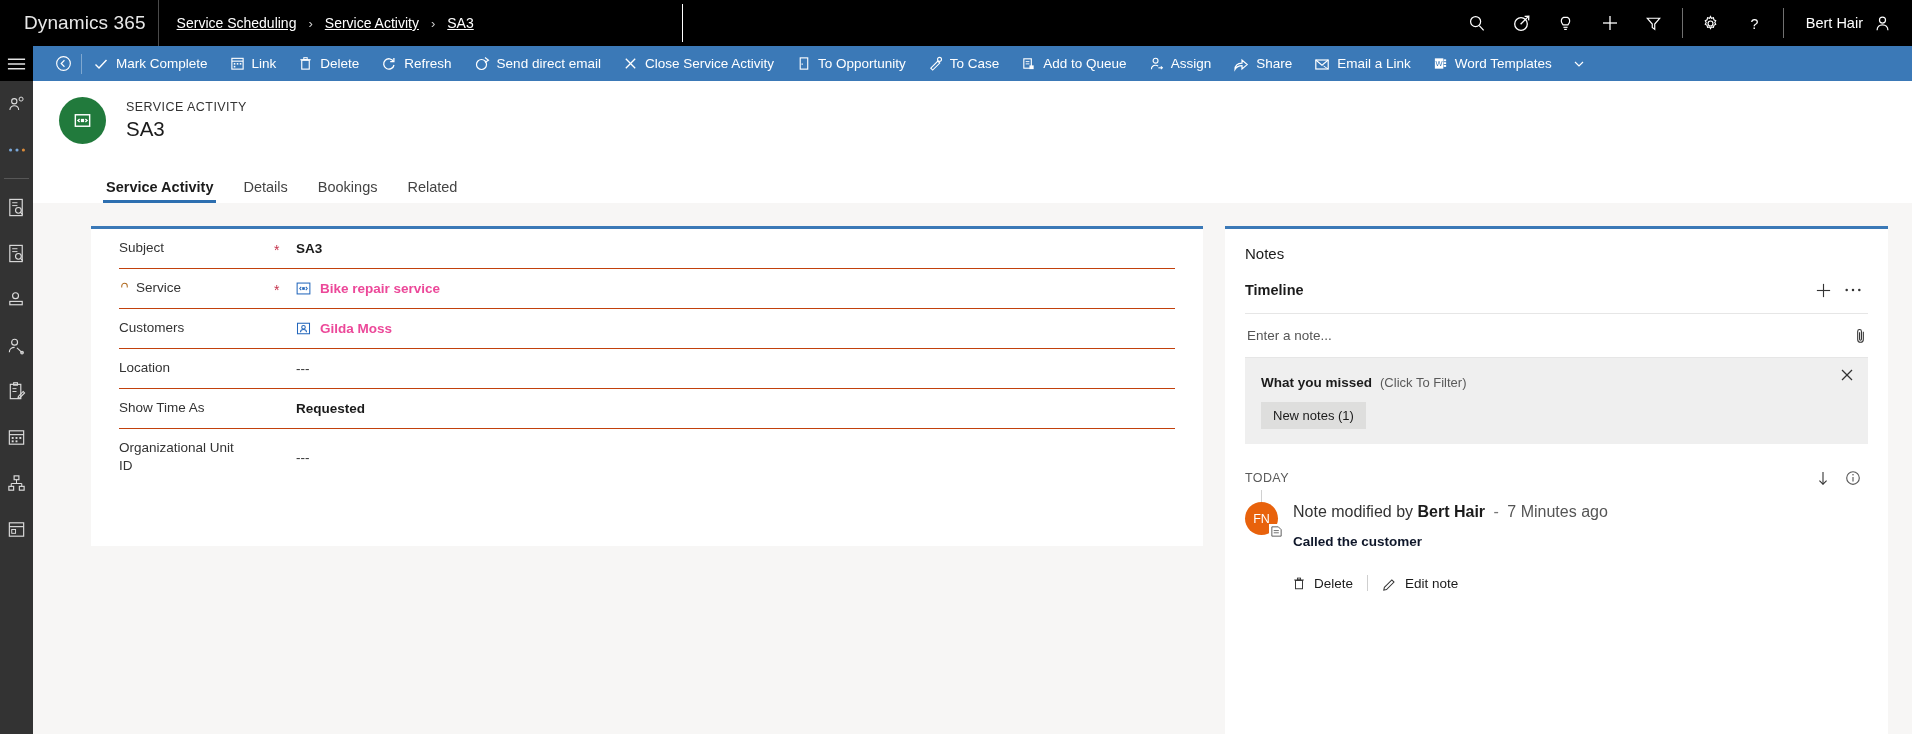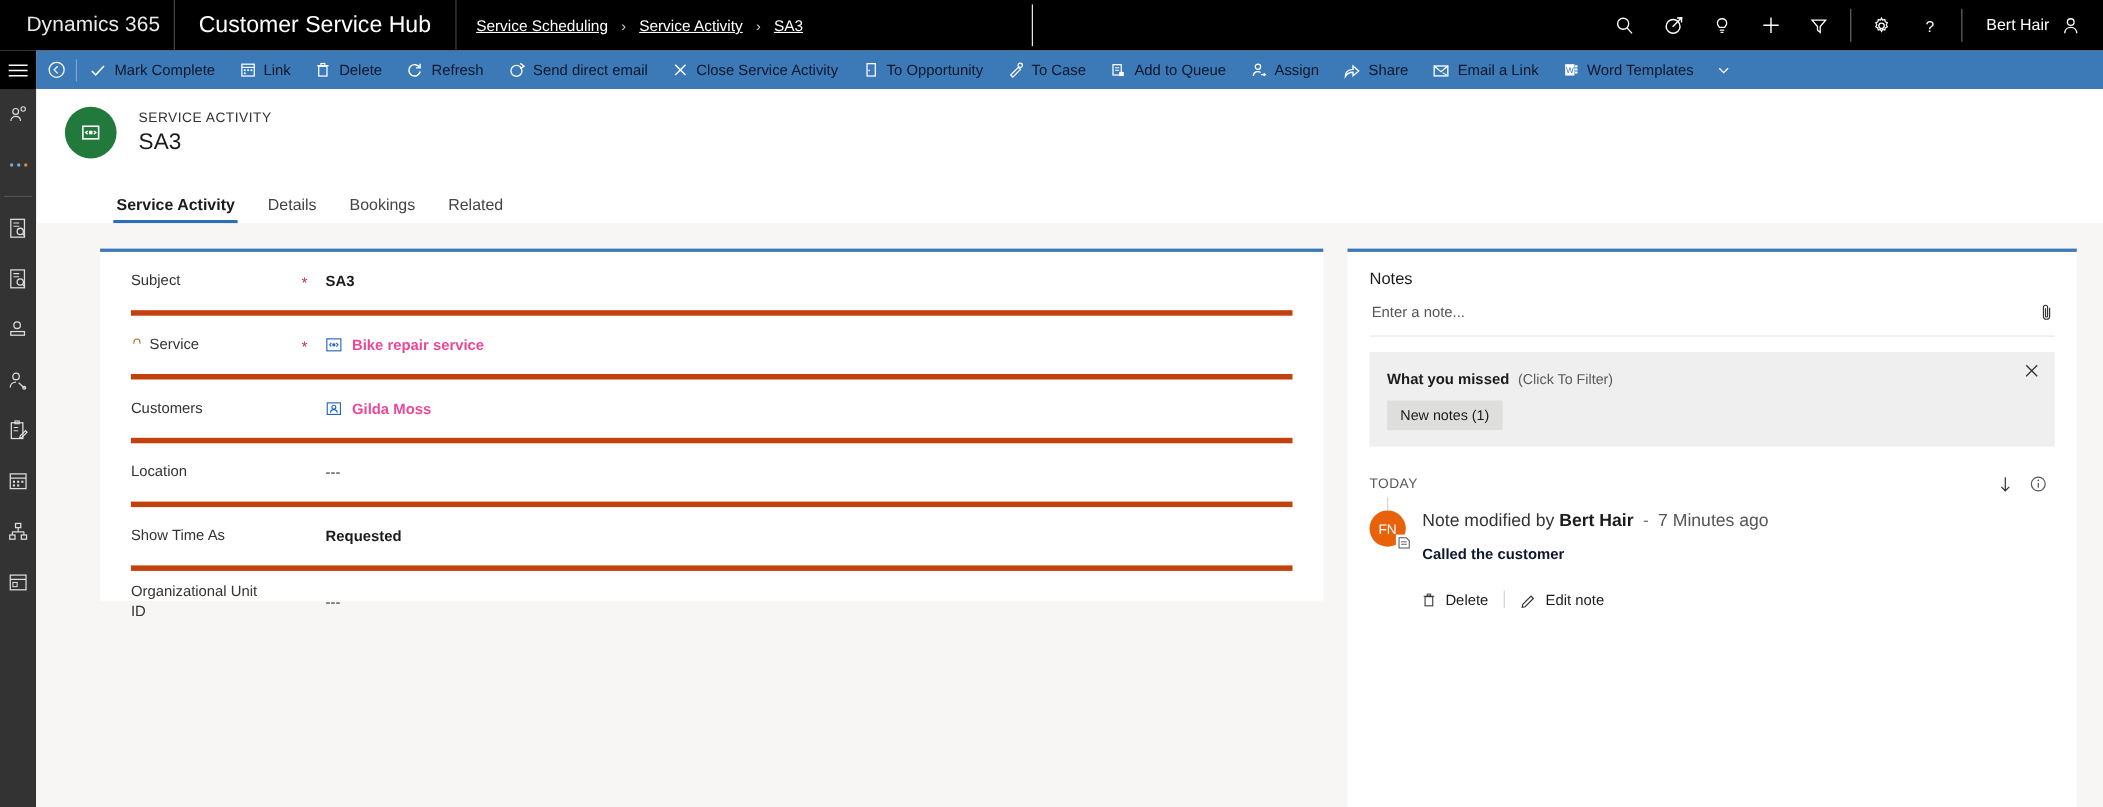--- a/index.html
+++ b/index.html
@@ -88,24 +88,25 @@
   }
   .rail-sep { height: 1px; background: #575757; margin: 5px 4px; }
 
   
   .cmdbar {
     position: absolute;
     left: 33px; right: 0; top: 46px;
     height: 35px;
     background: #3b79b7;
     display: flex; align-items: center;
-    color: #0f172a;
+    color: #ffffff;
     font-size: 13.5px;
     white-space: nowrap;
     overflow: hidden;
+    padding-left: 12px;
   }
   .cmd-back {
     width: 36px; height: 35px;
     display: flex; align-items: center; justify-content: center;
     cursor: pointer;
   }
   .cmd-vsep { width: 1px; height: 20px; background: #7fa8d0; }
   .cmd-btn {
     display: flex; align-items: center; gap: 7px;
     padding: 0 11px; height: 35px; cursor: pointer;
@@ -173,23 +174,23 @@
   .form-card {
     width: 1112px;
     flex: 0 0 1112px;
     background: #ffffff;
     border-top: 3px solid #3b79b7;
     height: 320px;
     padding: 0 0 0 0;
   }
   .frow {
     display: flex; align-items: center;
-    height: 58px;
+    height: 40px;
     margin: 0 28px;
-    border-bottom: 5px solid #c2410c;
+    border-bottom: 1px solid #c2410c;
   }
   .frow:last-child { border-bottom: none; }
   .frow.tall { height: 56px; align-items: center; }
   .flabel {
     width: 155px; flex: 0 0 155px;
     font-size: 13.5px; color: #333333;
     display: flex; align-items: center; gap: 6px;
     line-height: 1.35;
   }
   .freq { width: 22px; flex: 0 0 22px; color: #c4314b; font-size: 14px; text-align: left; padding-top: 2px;}
@@ -224,21 +225,20 @@
   .tl-head .sp { flex: 1 1 auto; }
   .tl-ic { width: 30px; height: 24px; display:flex; align-items:center; justify-content:center; cursor: pointer; color:#333; }
   .note-input {
     display: flex; align-items: center;
     padding: 13px 0 13px 2px;
     border-bottom: 1px solid #e6e6e6;
   }
   .note-input .ph { font-size: 13.5px; color: #555555; flex: 1 1 auto; }
   .wym {
     background: #efefef;
-    margin-top: 14px;
     padding: 17px 16px 15px 16px;
     display: block;
     position: relative;
   }
   .wym-head { display: flex; align-items: baseline; }
   .wym-title { font-size: 13.5px; font-weight: 700; color: #1b1b1b; }
   .wym-sub { font-size: 13px; color: #5a5a5a; margin-left: 8px; }
   .wym-x { position: absolute; right: 14px; top: 10px; cursor: pointer; color: #333; }
   .wym-chip {
     display: inline-block;
@@ -287,23 +287,20 @@
 
   svg { display: block; }
 </style>
 </head>
 <body>
 
 <div class="topnav">
   <div class="tn-brand">
     <span>Dynamics 365</span>
   </div>
-  <div class="tn-app">
-    <span>Customer Service Hub</span>
-  </div>
   <div class="tn-crumbs">
     <span class="crumb">Service Scheduling</span>
     <span class="sep">›</span>
     <span class="crumb">Service Activity</span>
     <span class="sep">›</span>
     <span class="crumb">SA3</span>
   </div>
   <div class="tn-divline" style="margin-left:190px;"></div>
   <div class="tn-spacer"></div>
 
@@ -716,20 +713,37 @@
         <div class="fval">
           <span class="dashes">---</span>
         </div>
       </div>
 
     </div>
 
     <div class="notes-panel">
       <div class="notes-title">Notes</div>
 
+      <div class="tl-head">
+        <span class="t">Timeline</span>
+        <span class="sp"></span>
+        <span class="tl-ic">
+          <svg width="17" height="17" viewBox="0 0 18 18">
+              <line x1="9" y1="2" x2="9" y2="16" stroke="#333" stroke-width="1.2"></line>
+              <line x1="2" y1="9" x2="16" y2="9" stroke="#333" stroke-width="1.2"></line>
+            </svg>
+        </span>
+        <span class="tl-ic">
+          <svg width="18" height="6" viewBox="0 0 20 6">
+              <circle cx="3" cy="3" r="1.4" fill="#333"></circle>
+              <circle cx="10" cy="3" r="1.4" fill="#333"></circle>
+              <circle cx="17" cy="3" r="1.4" fill="#333"></circle>
+            </svg>
+        </span>
+      </div>
 
       <div class="note-input">
         <span class="ph">Enter a note...</span>
         <span>
           <svg width="15" height="17" viewBox="0 0 16 18">
               <path d="M11 5v8.2a3 3 0 0 1-6 0V4.6a2 2 0 0 1 4 0v8.4a1 1 0 0 1-2 0V5.4" fill="none" stroke="#333" stroke-width="1.15"></path>
             </svg>
         </span>
       </div>
 

